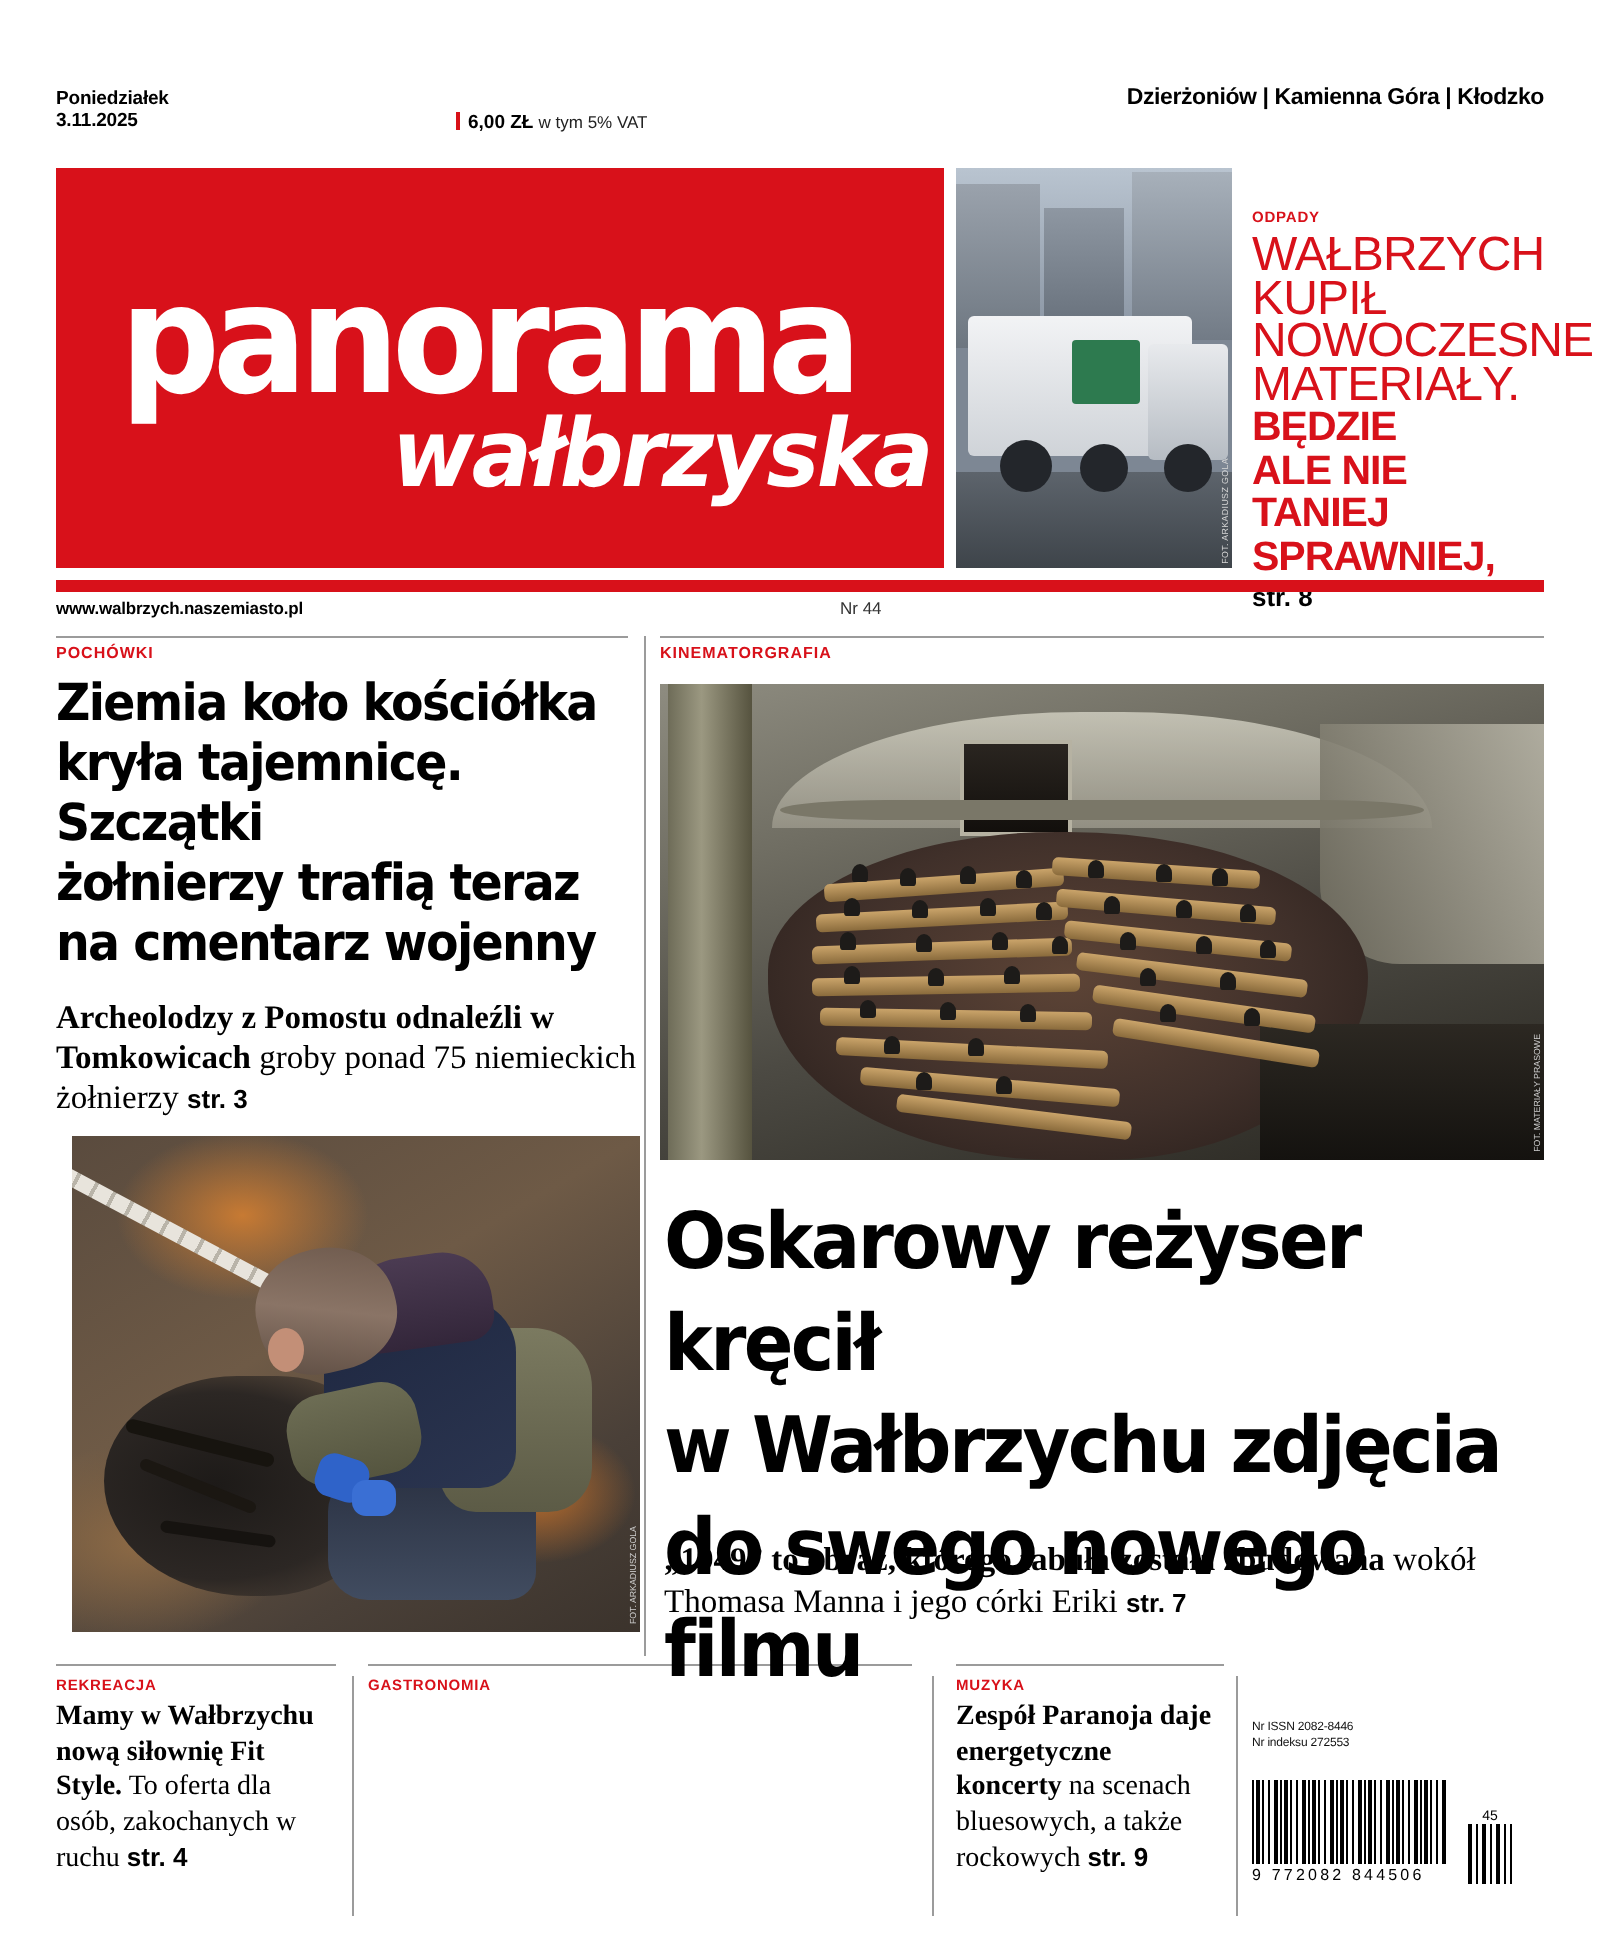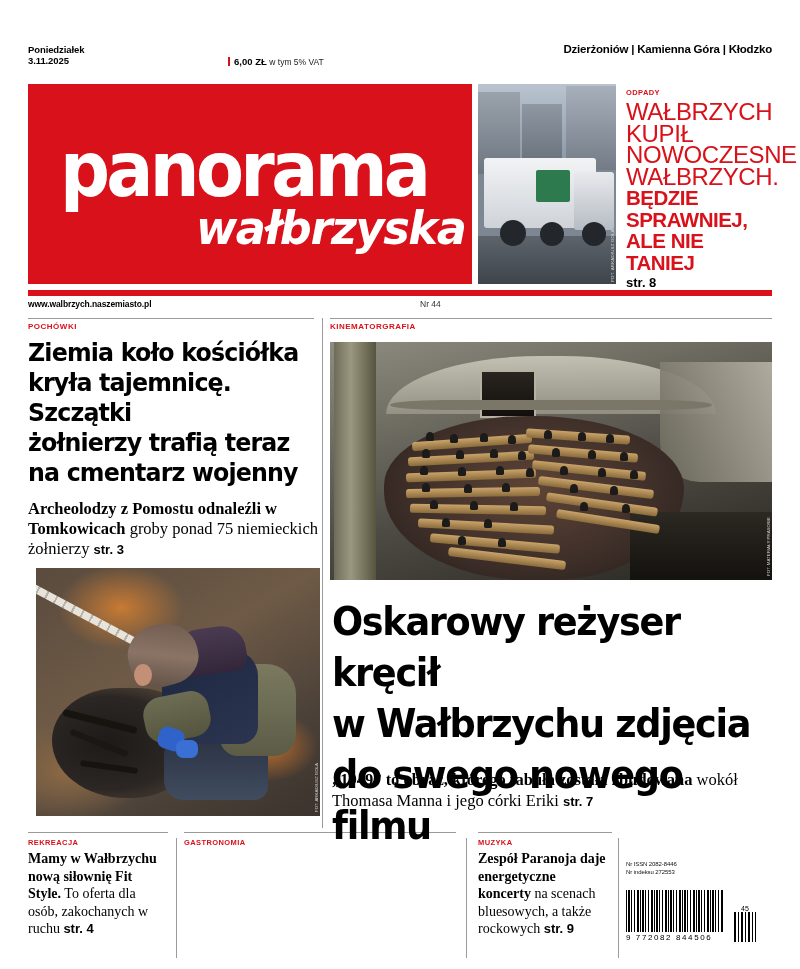--- a/index.html
+++ b/index.html
@@ -171,21 +171,21 @@
     right: 1px; bottom: 2px;
     font-size: 4.4px;
     color: #d8d8d8;
     writing-mode: vertical-rl;
     transform: rotate(180deg);
     letter-spacing: 0.2px;
     white-space: nowrap;
   }
   .promo-text {
     position: absolute;
-    left: 148px; top: 0;
+    left: 148px; top: 16px;
     width: 146px;
   }
   .promo-kicker {
     font-size: 7.5px;
     font-weight: bold;
     letter-spacing: 0.4px;
     color: #d8111a;
     margin-top: 4px;
     margin-bottom: 4px;
   }
@@ -601,26 +601,26 @@
       <div class="wheel2"></div>
       <div class="wheel3"></div>
       <div class="credit">FOT. ARKADIUSZ GOLA</div>
     </div>
     <div class="promo-text">
       <div class="promo-kicker">ODPADY</div>
       <div class="promo-head-light">
         <div>WAŁBRZYCH</div>
         <div>KUPIŁ</div>
         <div>NOWOCZESNE</div>
-        <div>WAŁBRZYCH.</div>
+        <div>MATERIAŁY.</div>
       </div>
       <div class="promo-head-bold">
         <div>BĘDZIE</div>
+        <div>ALE NIE TANIEJ</div>
         <div>SPRAWNIEJ,</div>
-        <div>ALE NIE TANIEJ</div>
       </div>
       <div class="promo-str">str. 8</div>
     </div>
   </div>
 
   <div class="red-rule"></div>
   <div class="site-url">www.walbrzych.naszemiasto.pl</div>
   <div class="issue-no">Nr 44</div>
 
   <div class="hr-thin" style="left:28px; top:318px; width:286px;"></div>

